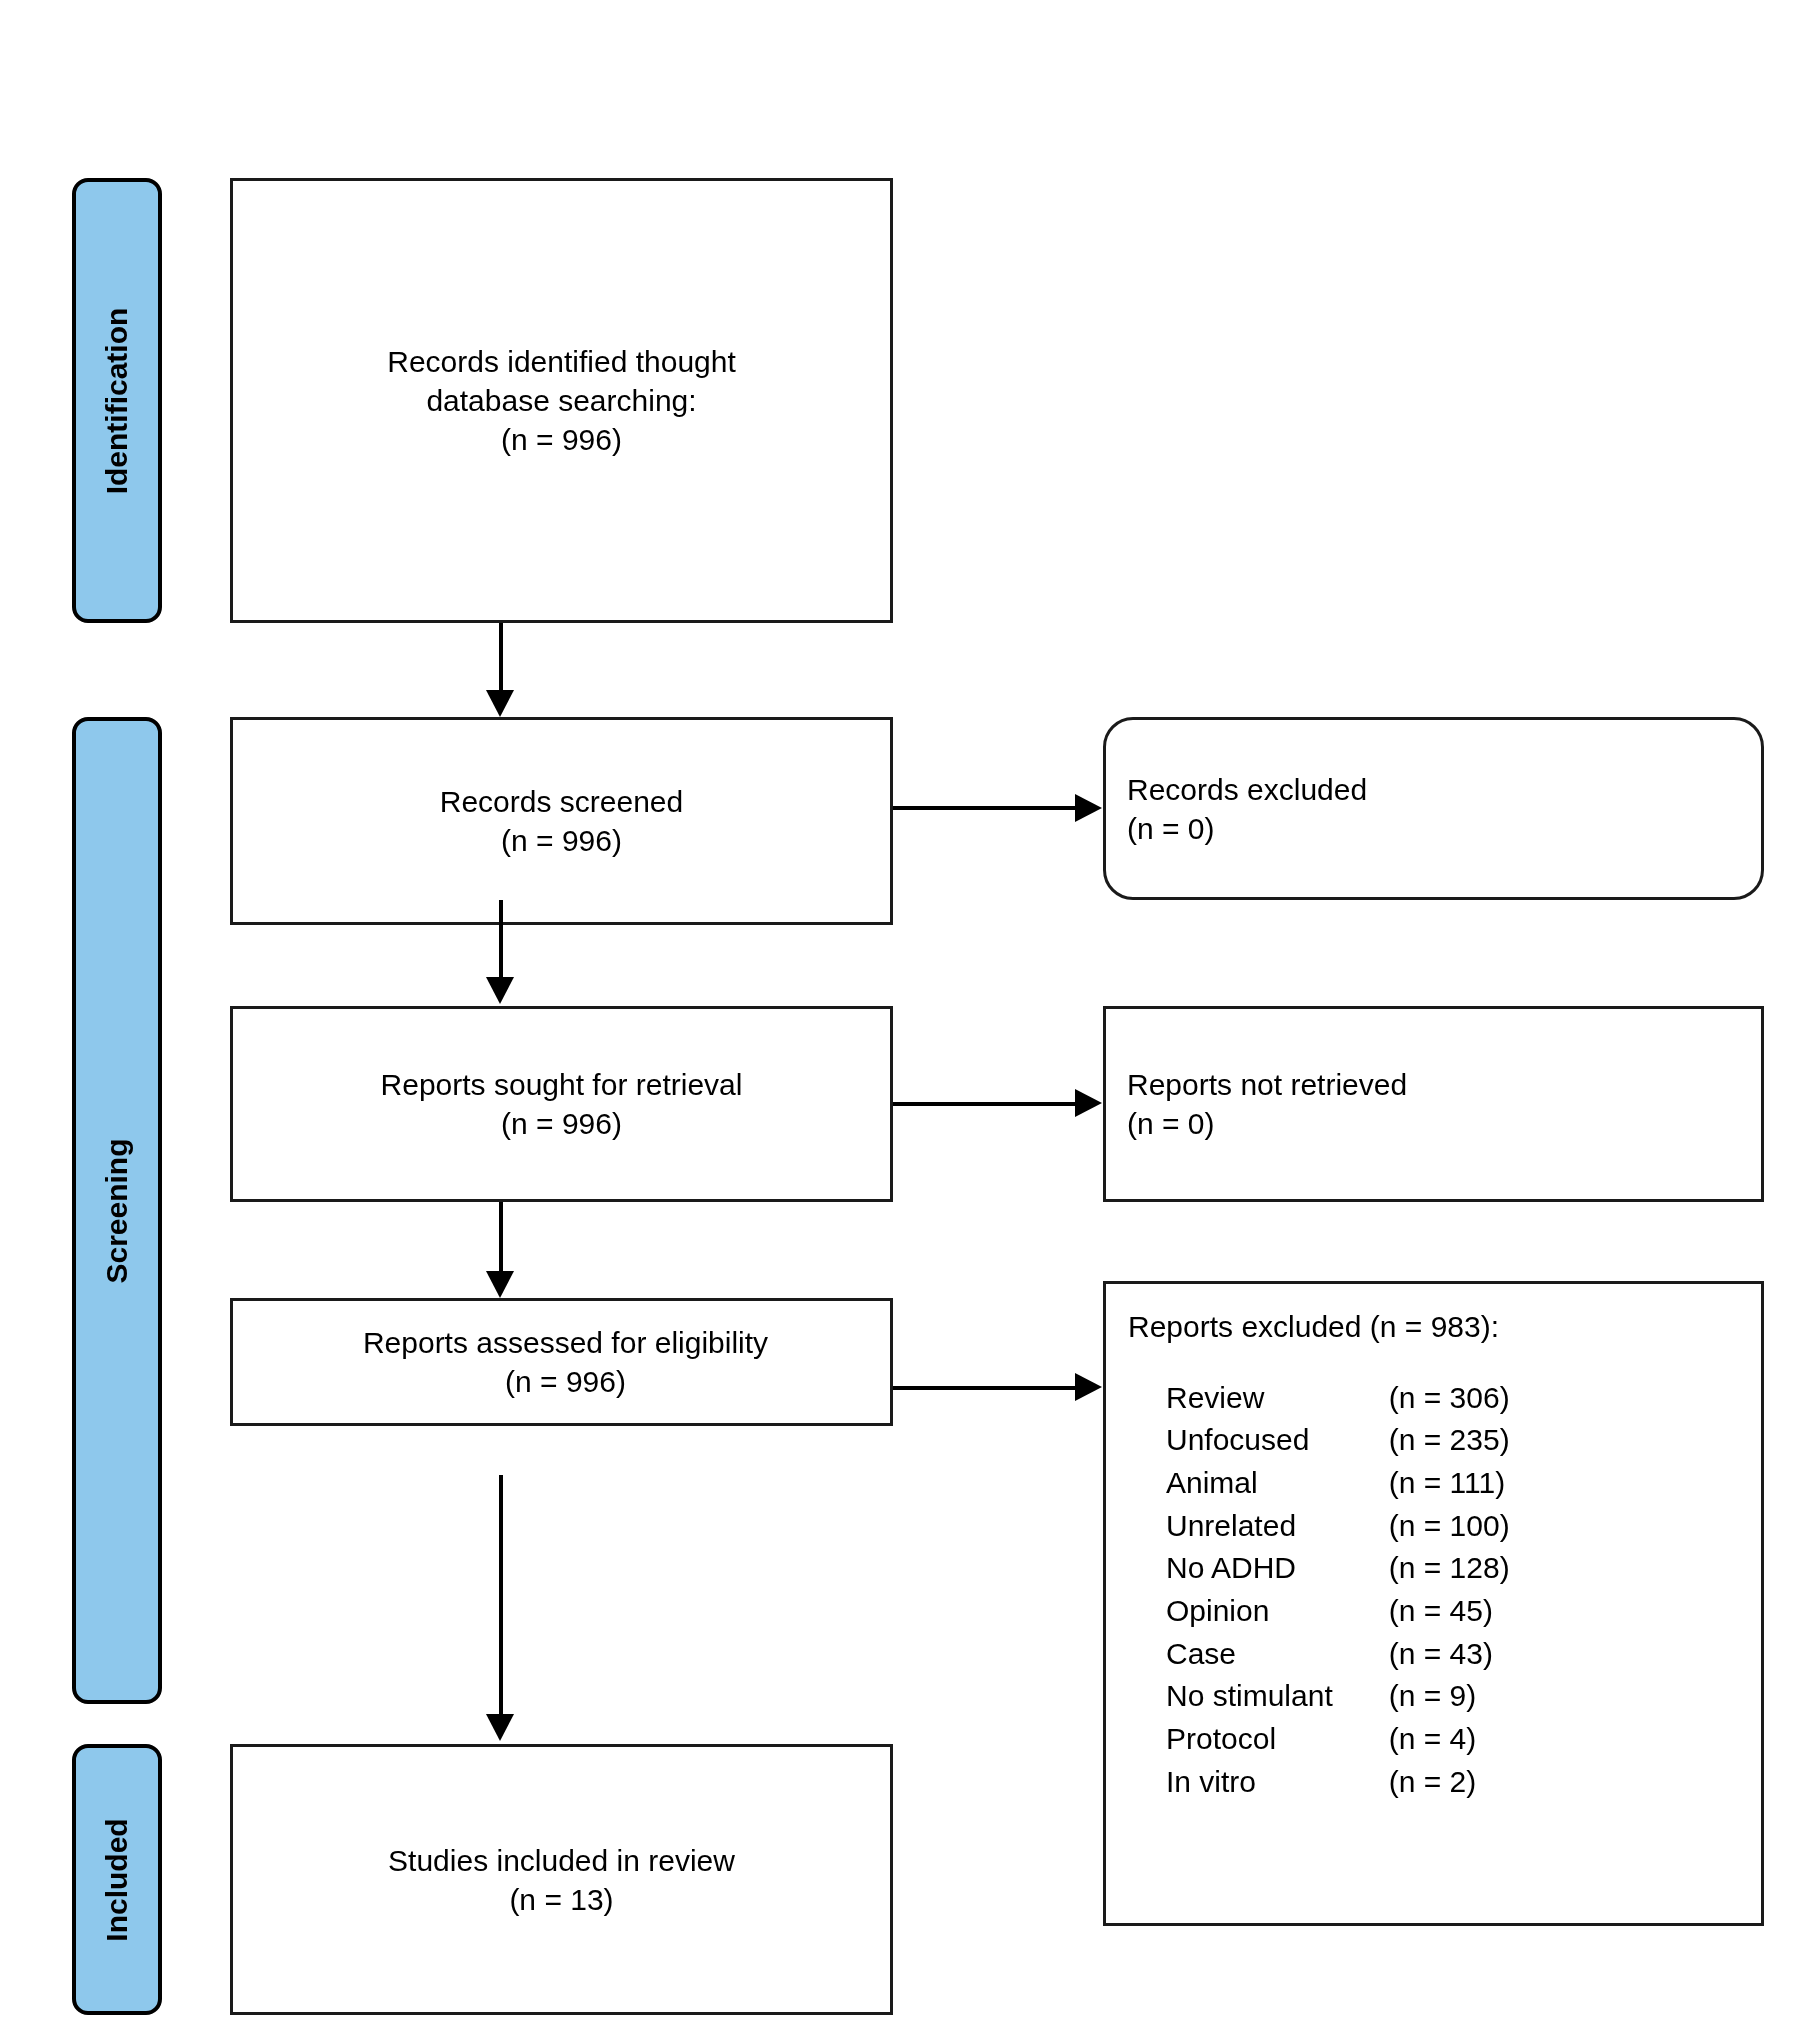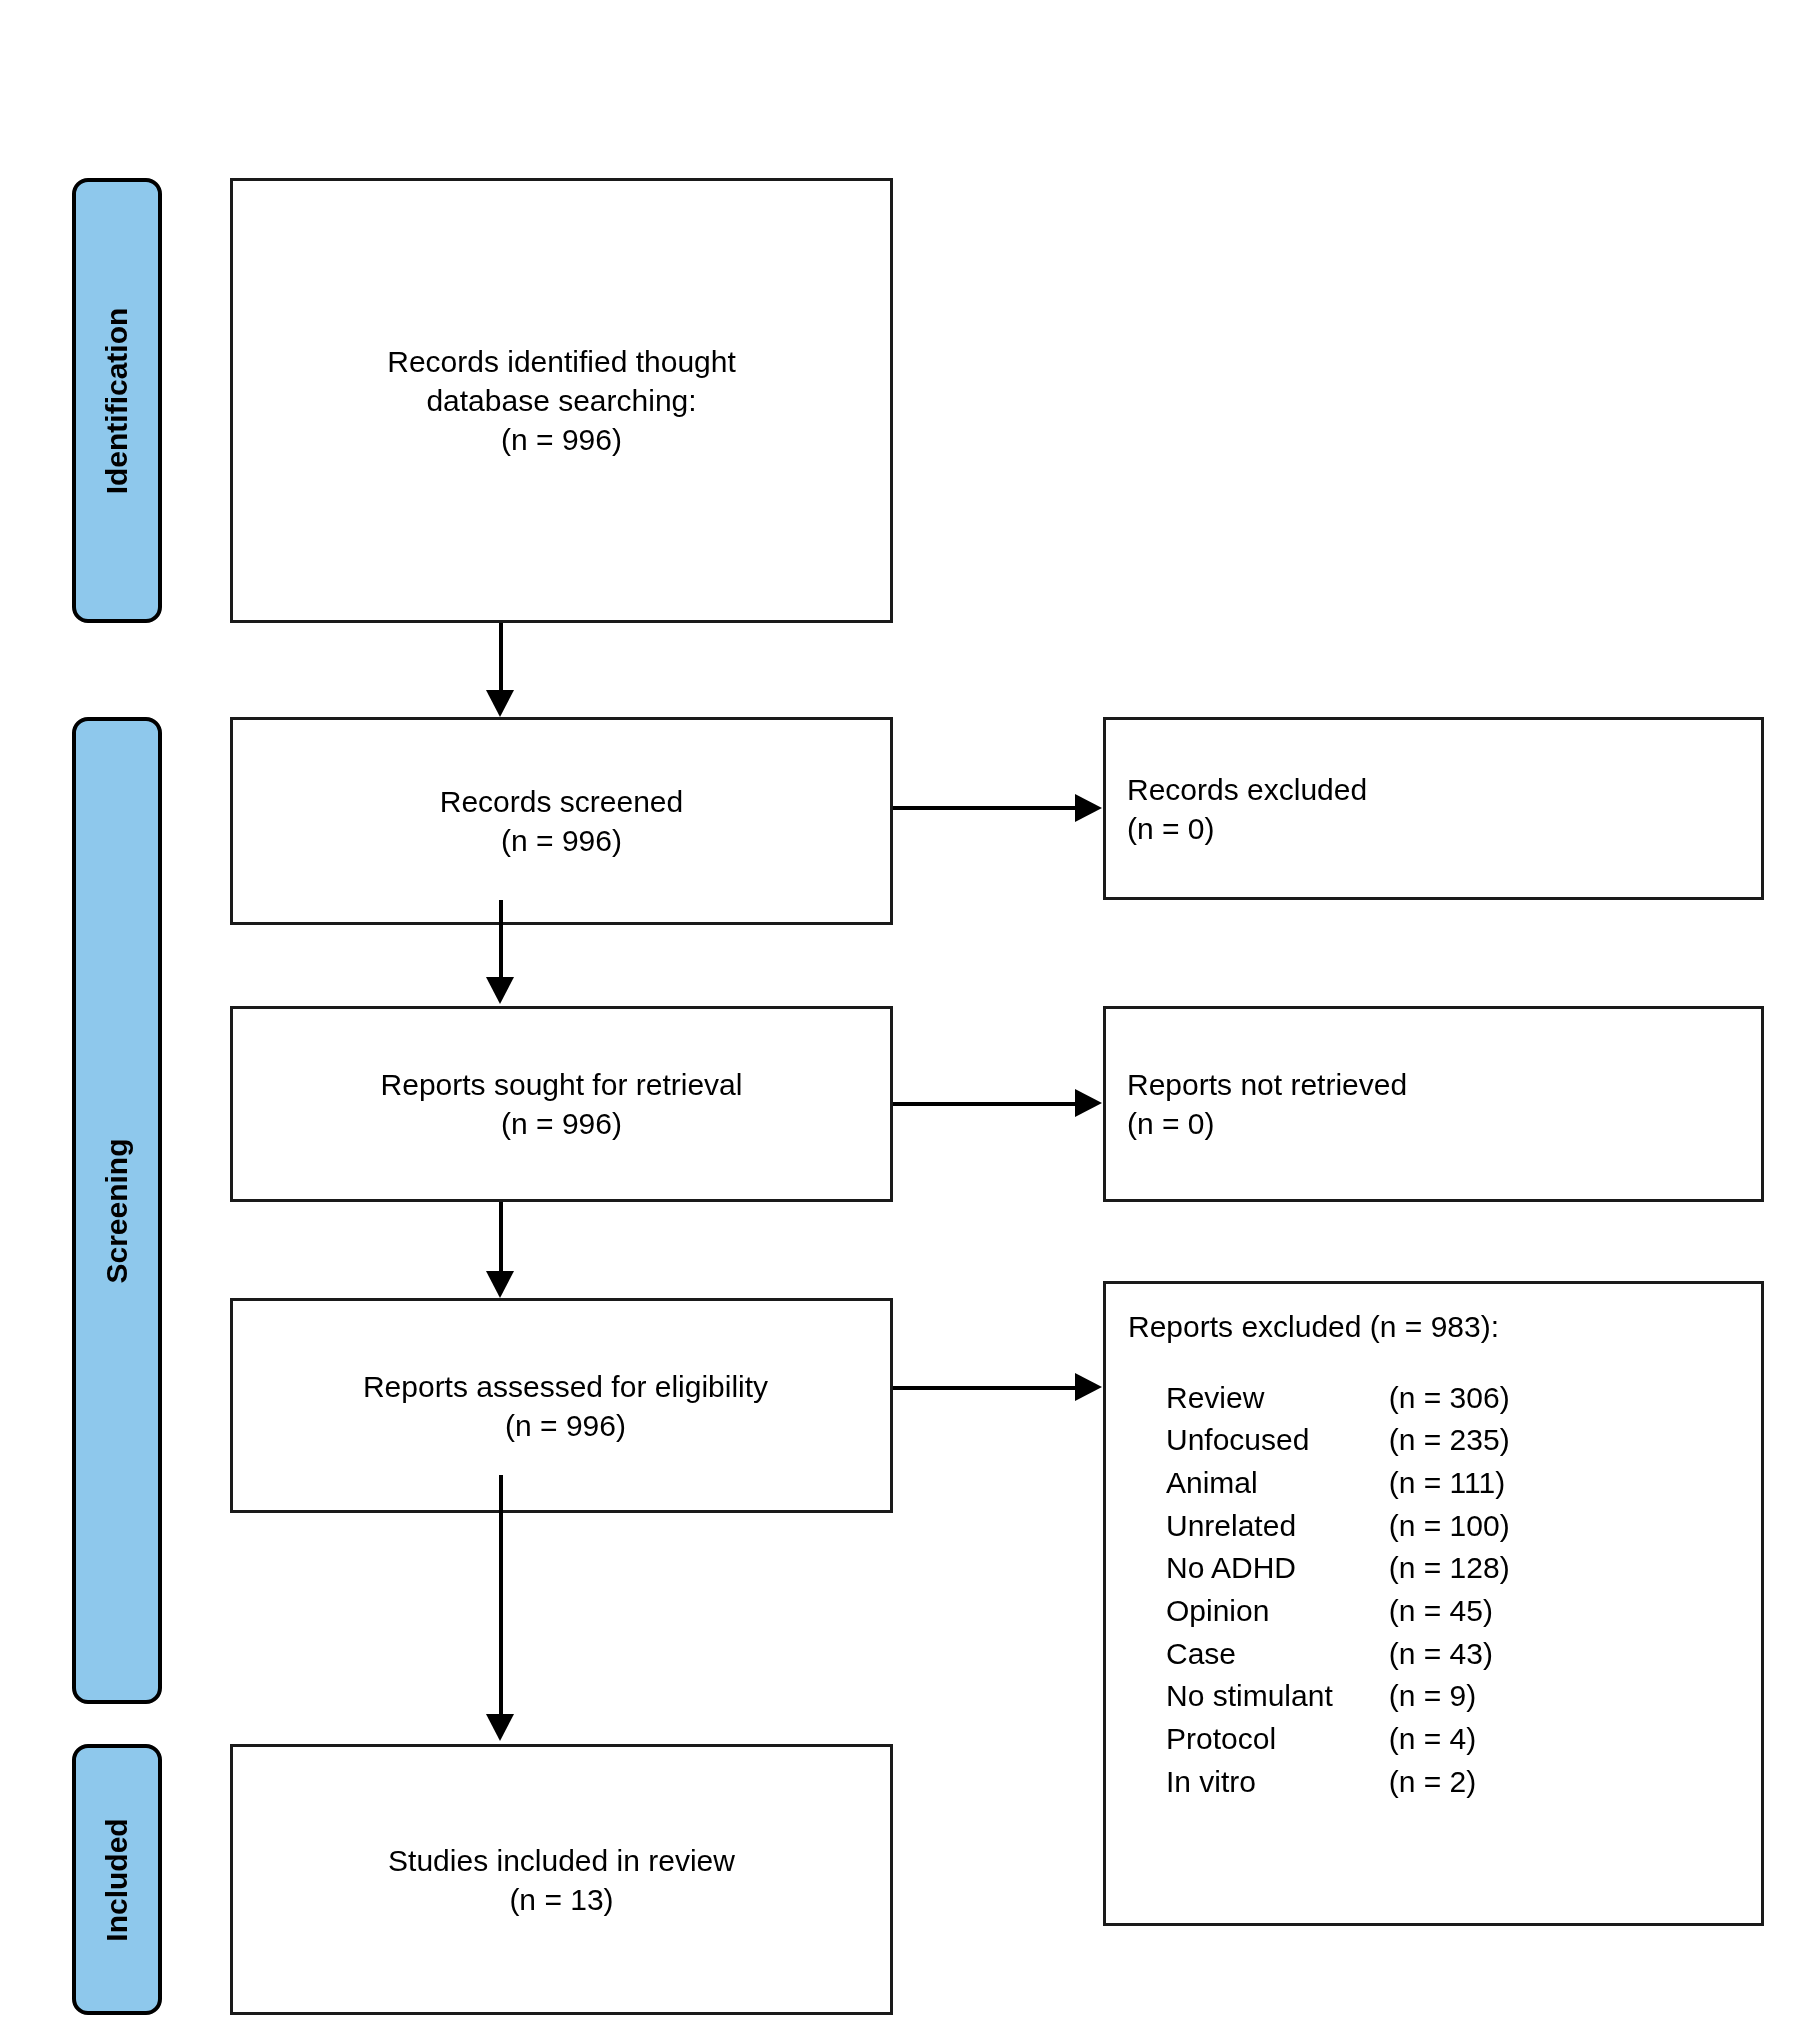--- a/index.html
+++ b/index.html
@@ -173,21 +173,21 @@
   <div class="box center" style="left:230px; top:717px; width:663px; height:208px;">
     <div class="box-text">
       <div>Records screened</div>
       <div>(n = 996)</div>
     </div>
   </div>
 
   <div class="hline" style="left:893px; top:806px; width:183px;"></div>
   <div class="arrow-right" style="left:1075px; top:794px;"></div>
 
-  <div class="box left" style="left:1103px; top:717px; width:661px; height:183px;">
+  <div class="box left" style="left:1103px; top:717px; width:661px; height:183px;border-radius:30px;">
     <div class="box-text">
       <div>Records excluded</div>
       <div>(n = 0)</div>
     </div>
   </div>
 
   <div class="vline" style="left:499px; top:900px; height:79px;"></div>
   <div class="arrow-down" style="left:486px; top:977px;"></div>
 
   <div class="box center" style="left:230px; top:1006px; width:663px; height:196px;">
@@ -203,21 +203,21 @@
   <div class="box left" style="left:1103px; top:1006px; width:661px; height:196px;">
     <div class="box-text">
       <div>Reports not retrieved</div>
       <div>(n = 0)</div>
     </div>
   </div>
 
   <div class="vline" style="left:499px; top:1202px; height:70px;"></div>
   <div class="arrow-down" style="left:486px; top:1271px;"></div>
 
-  <div class="box center" style="left:230px; top:1298px; width:663px; height:215px;padding-left:8px;">
+  <div class="box center" style="left:230px; top:1298px; width:663px; height:128px;padding-left:8px;">
     <div class="box-text">
       <div>Reports assessed for eligibility</div>
       <div>(n = 996)</div>
     </div>
   </div>
 
   <div class="hline" style="left:893px; top:1386px; width:183px;"></div>
   <div class="arrow-right" style="left:1075px; top:1373px;"></div>
 
   <div class="box left" style="left:1103px; top:1281px; width:661px; height:645px; align-items:flex-start;">

